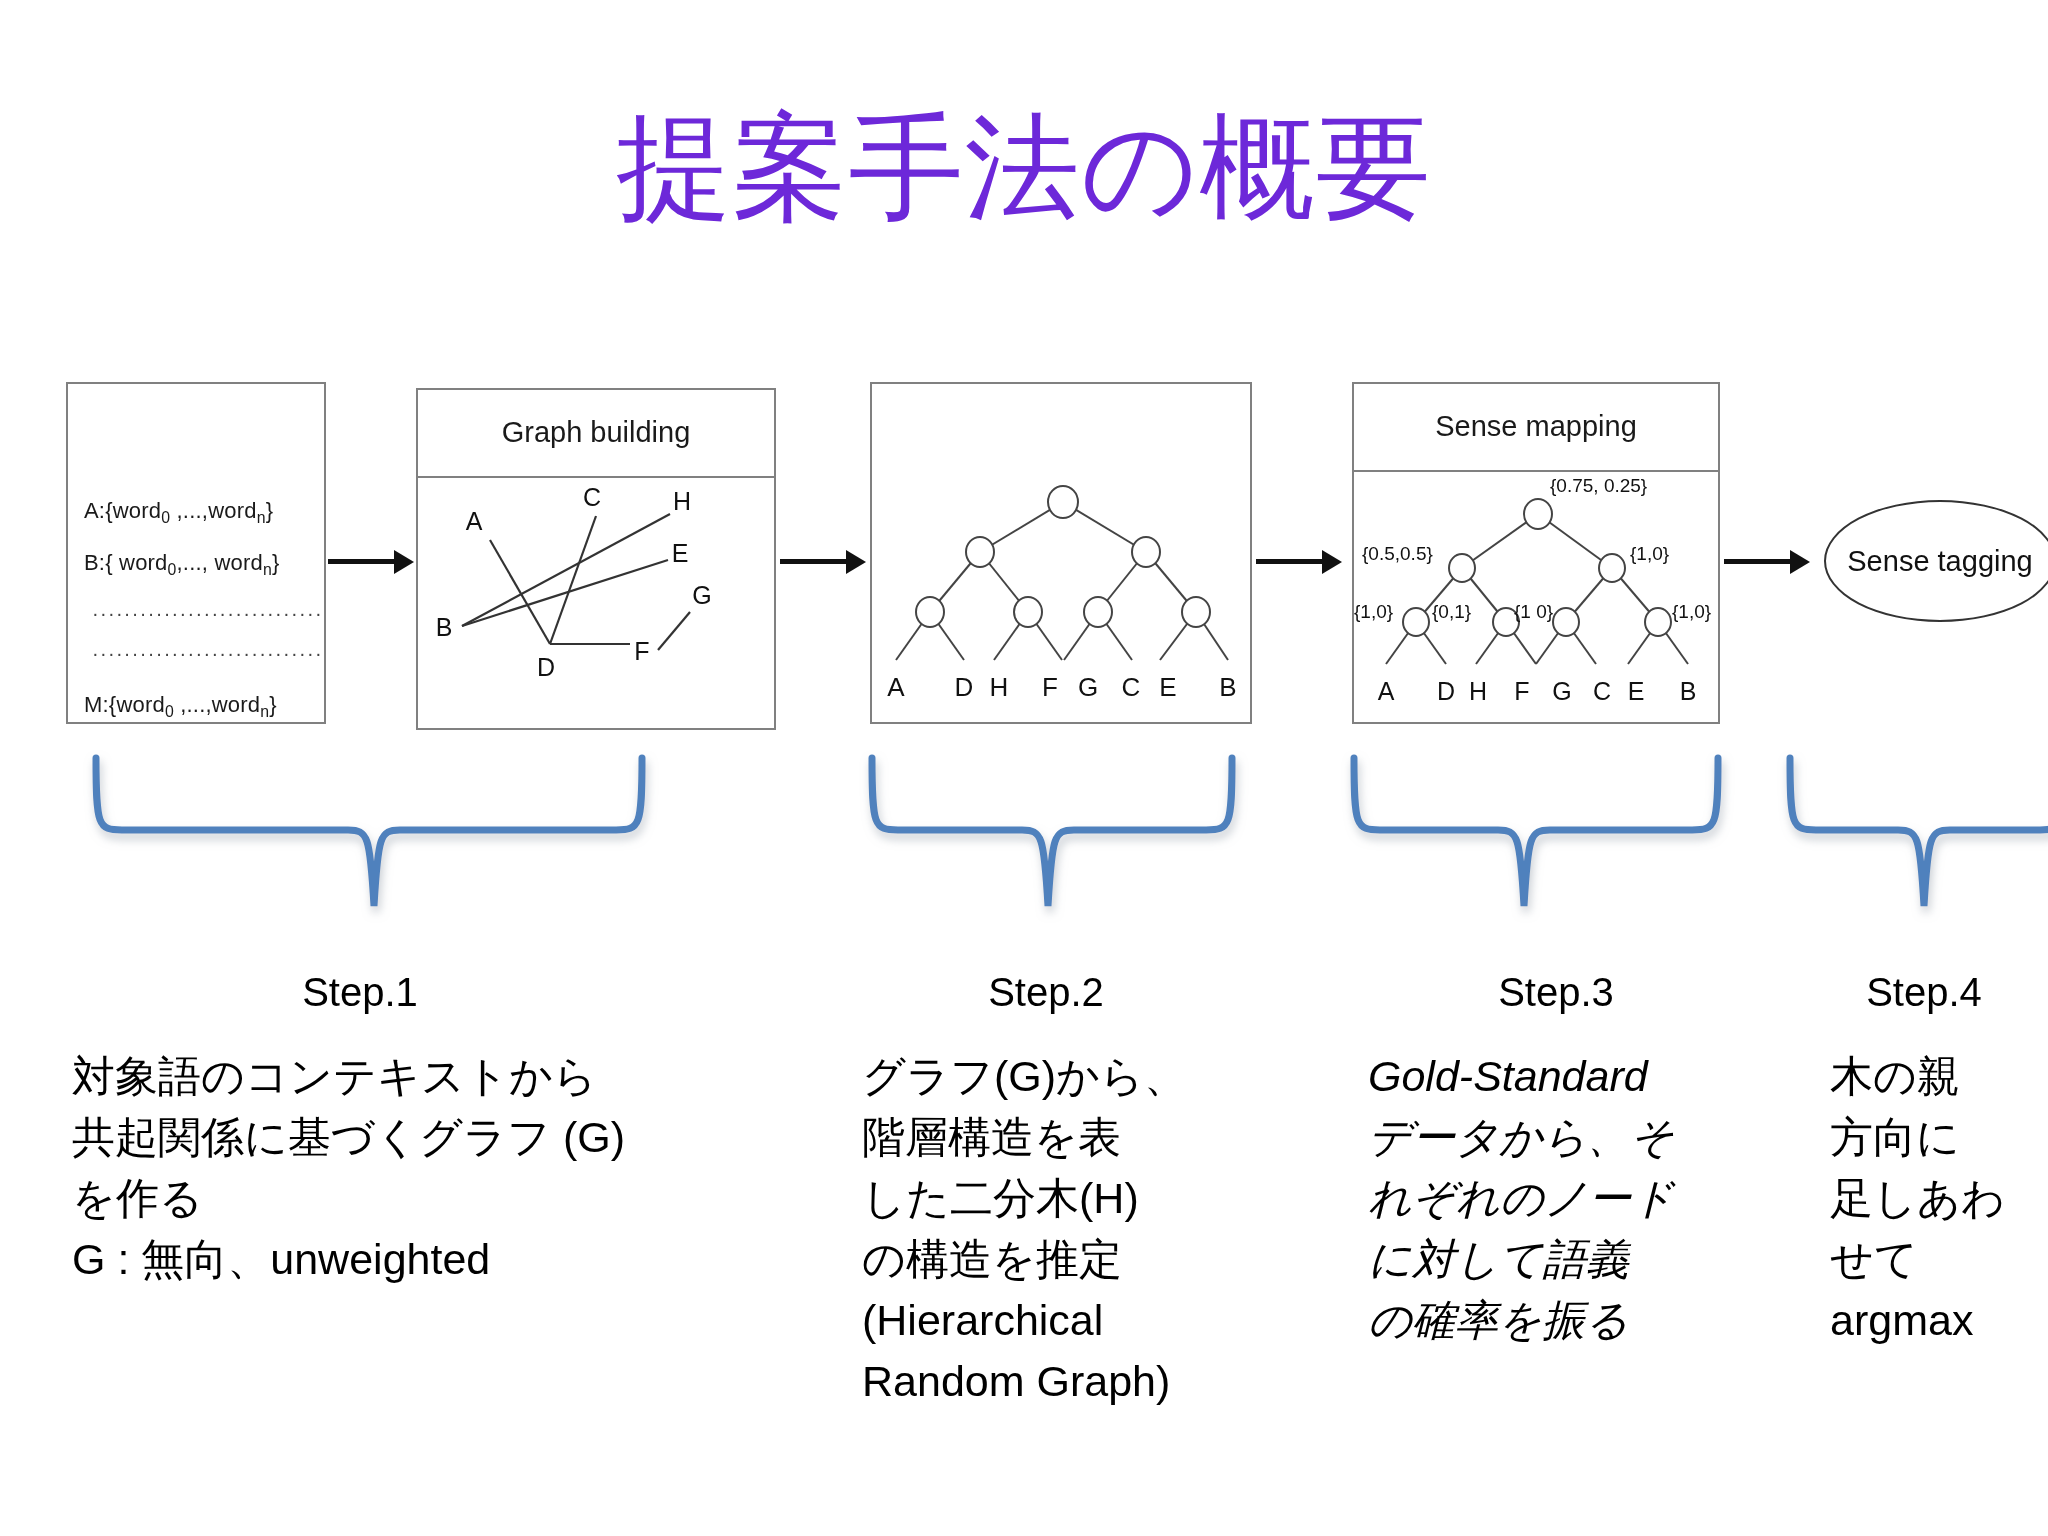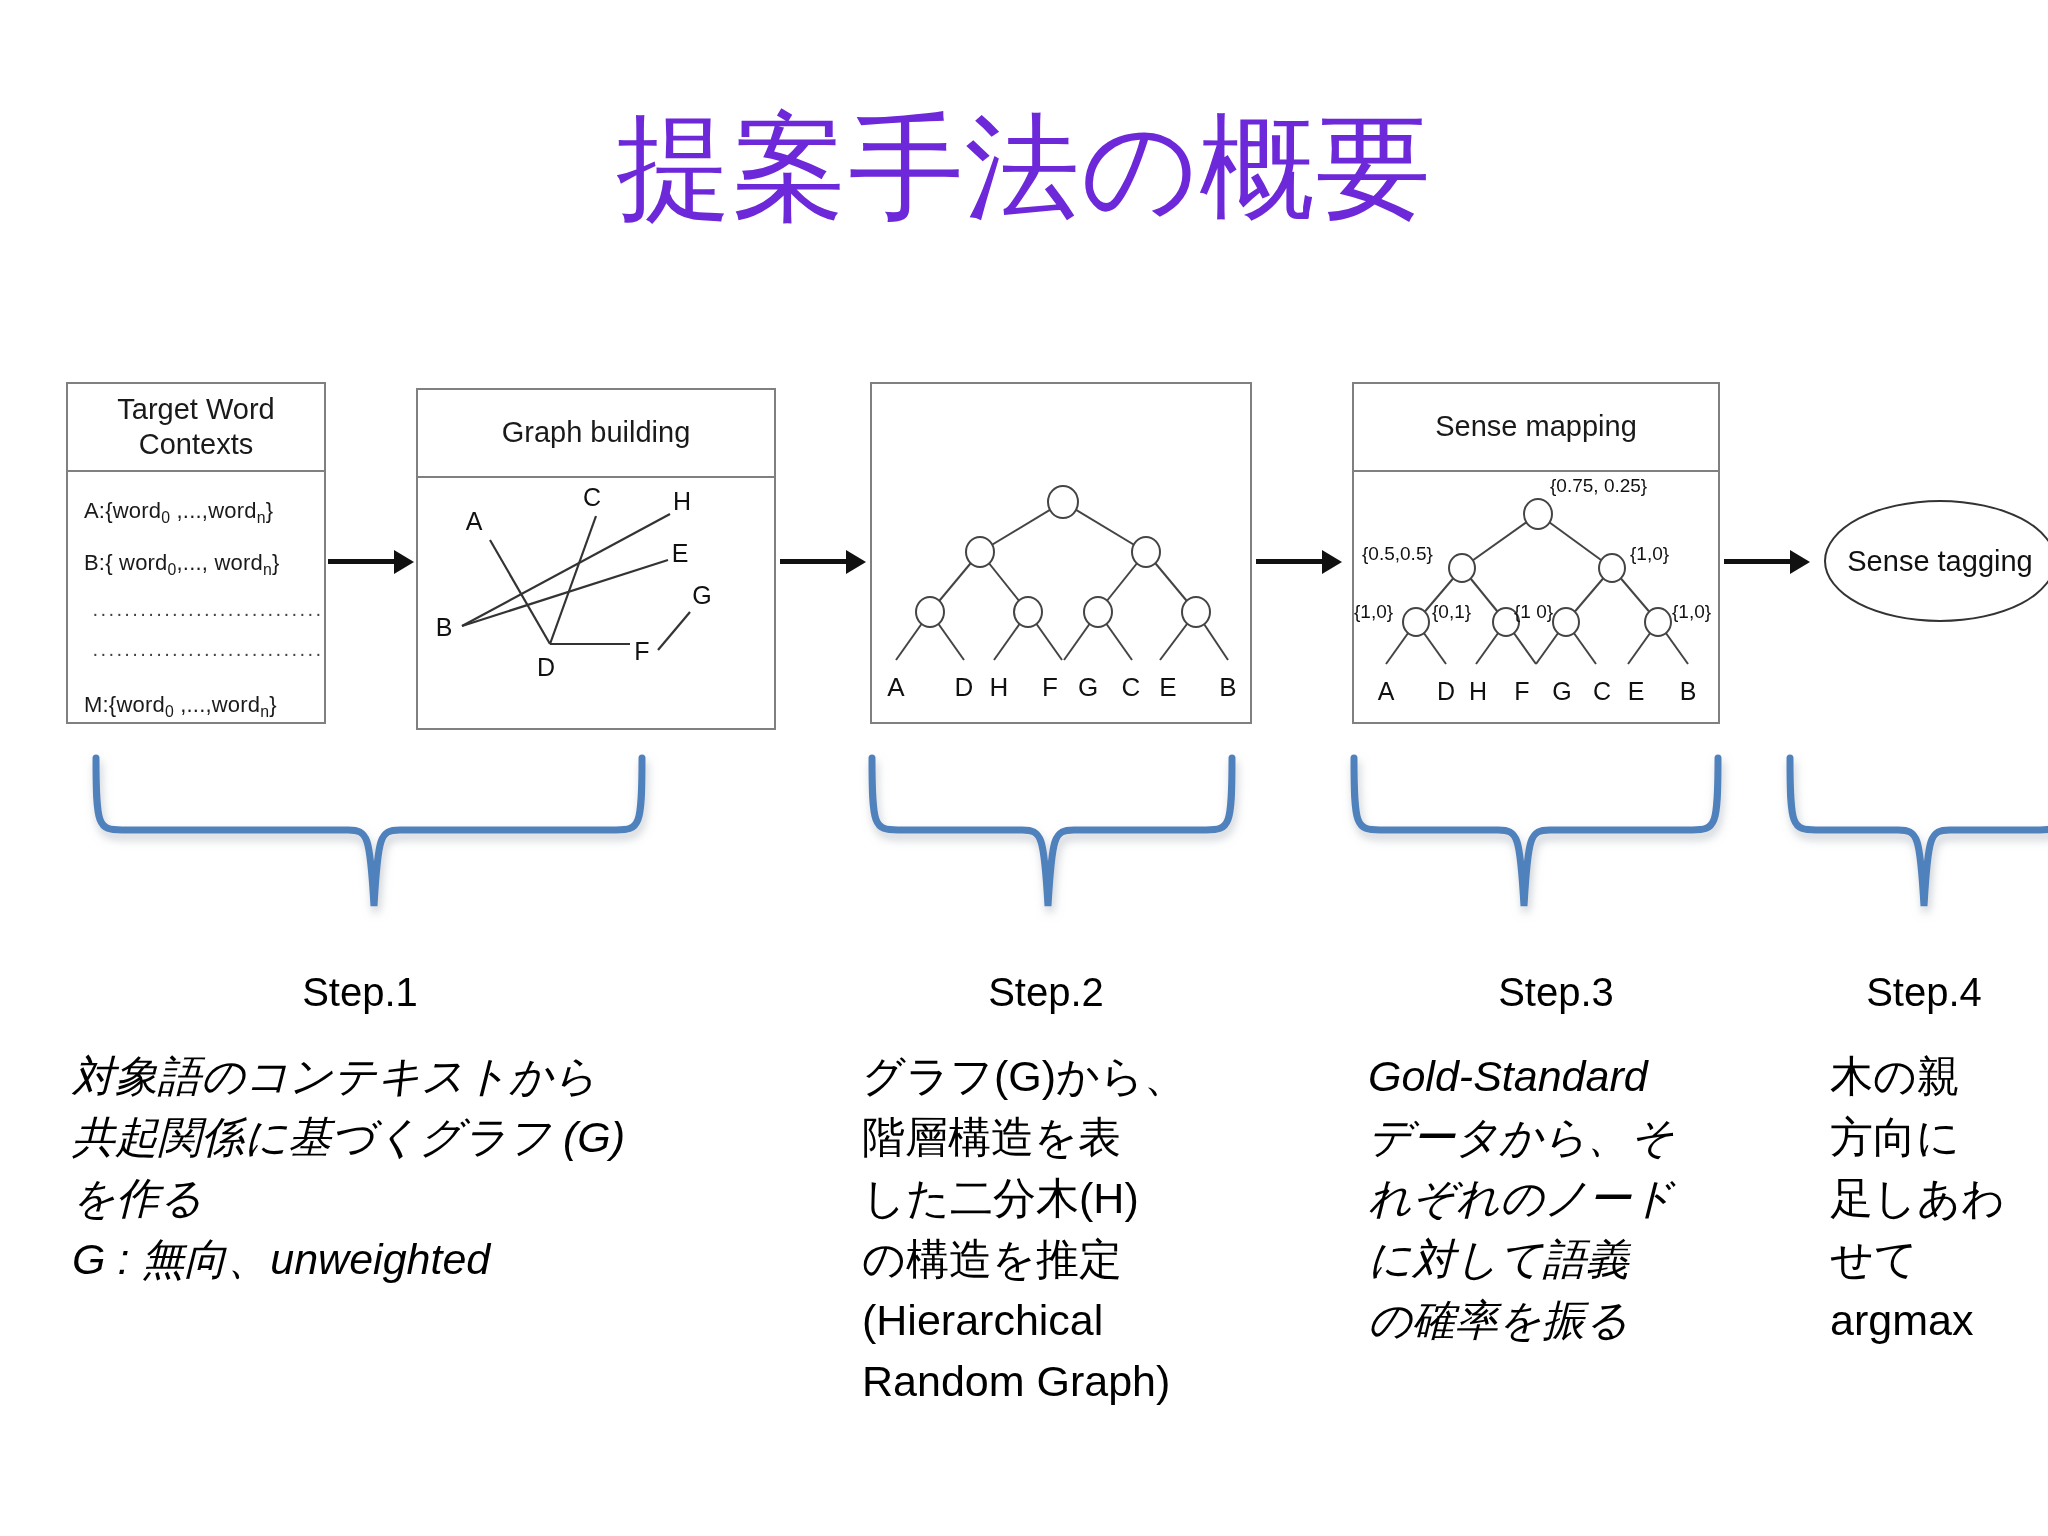--- a/index.html
+++ b/index.html
@@ -162,26 +162,20 @@
   }
 </style>
 </head>
 <body>
 
 <div id="slide-title">提案手法の概要</div>
 
 <div id="pipeline-diagram">
 
   <div class="stage-box" style="left:66px; top:10px; width:260px; height:342px;">
-    <div class="stage-header">
-      <span>
-        <span>Target Word</span><br>
-        <span>Contexts</span>
-      </span>
-    </div>
     <div class="stage-body">
       <div class="ctx-list">
         <div class="ctx-line">
           <span>A:{</span><span>word</span><sub>0</sub><span> ,...,</span><span>word</span><sub>n</sub><span>}</span>
         </div>
         <div class="ctx-line">
           <span>B:{</span><span> word</span><sub>0</sub><span>,...,</span><span> word</span><sub>n</sub><span>}</span>
         </div>
         <div class="ctx-dots">································</div>
         <div class="ctx-dots">································</div>
@@ -363,21 +357,21 @@
                C1928,106 1930,100 1950,100 L2040,100 C2062,100 2064,96 2064,28"></path>
     </g>
   </svg>
 </div>
 
 <div class="step-label" style="left:232px; top:968px; width:256px;">Step.1</div>
 <div class="step-label" style="left:918px; top:968px; width:256px;">Step.2</div>
 <div class="step-label" style="left:1428px; top:968px; width:256px;">Step.3</div>
 <div class="step-label" style="left:1796px; top:968px; width:256px;">Step.4</div>
 
-<div class="step-desc" style="left:72px; top:1046px; width:680px;font-style:italic;">対象語のコンテキストから
+<div class="step-desc" style="left:72px; top:1046px; width:680px;">対象語のコンテキストから
 共起関係に基づくグラフ (G)
 を作る
 G : 無向、unweighted</div>
 <div class="step-desc" style="left:862px; top:1046px; width:380px;">グラフ(G)から、
 階層構造を表
 した二分木(H)
 の構造を推定
 (Hierarchical
 Random Graph)</div>
 <div class="step-desc" style="left:1368px; top:1046px; width:350px;font-style:italic;">Gold-Standard

